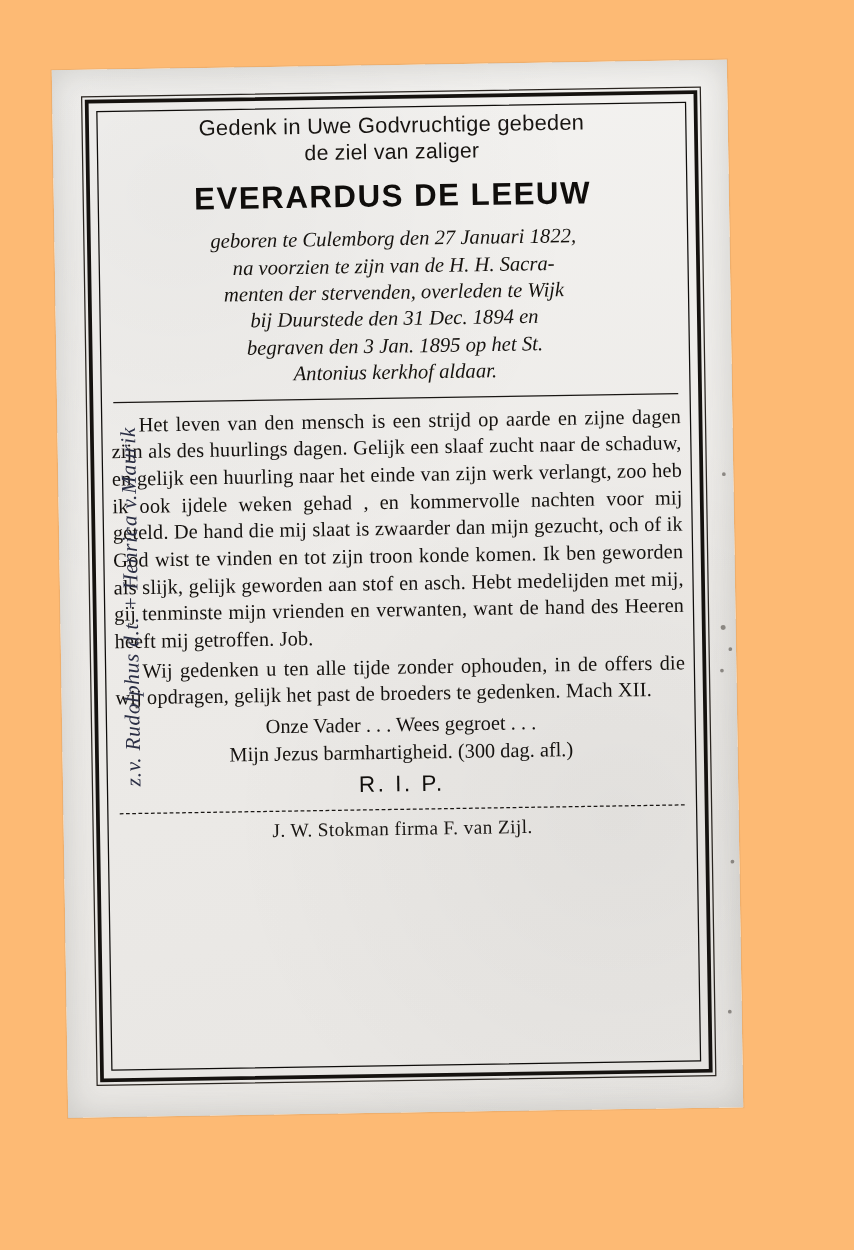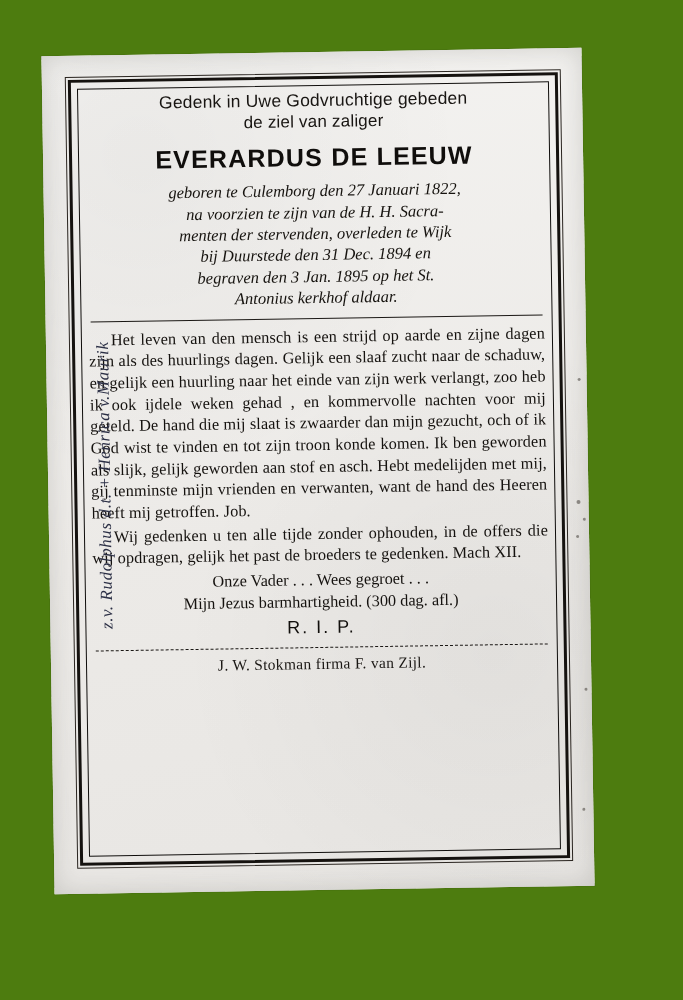--- a/index.html
+++ b/index.html
@@ -13,21 +13,21 @@
     position: relative;
     font-family: "Liberation Serif", serif;
     overflow: hidden;
   }
 
   
   #scan {
     position: absolute;
     left: 0; top: 0;
     width: 683px; height: 1000px;
-    background: #4d7c0f;
+    background: #fdba74;
   }
 
   
   #card {
     position: absolute;
     left: 48px;
     top: 52px;
     width: 540px;
     height: 838px;
     background: #efeeec;

